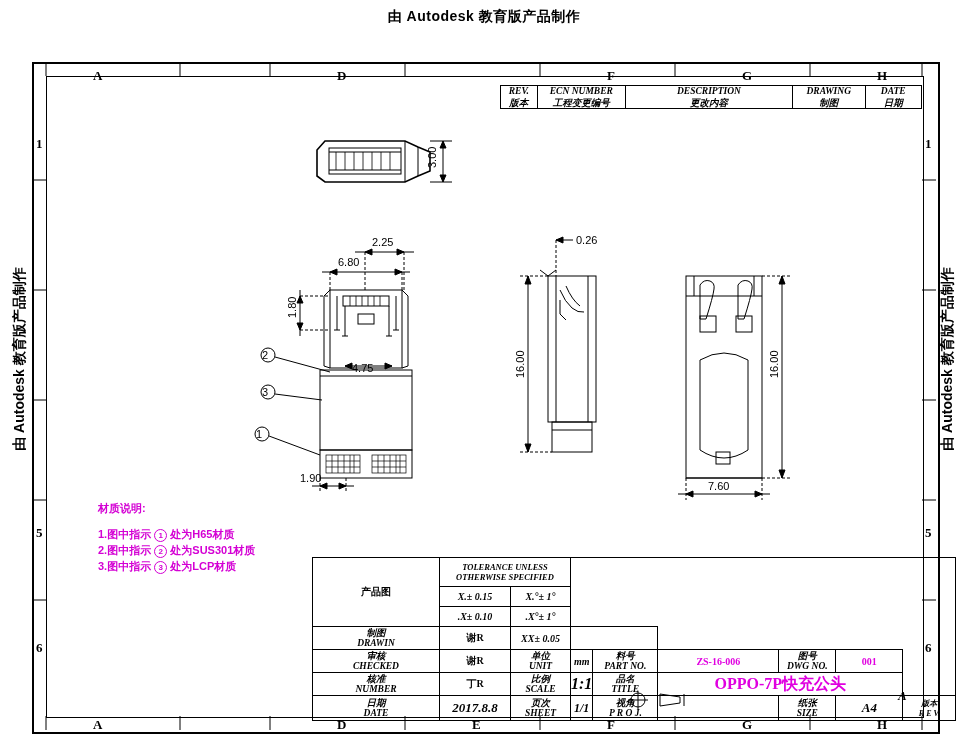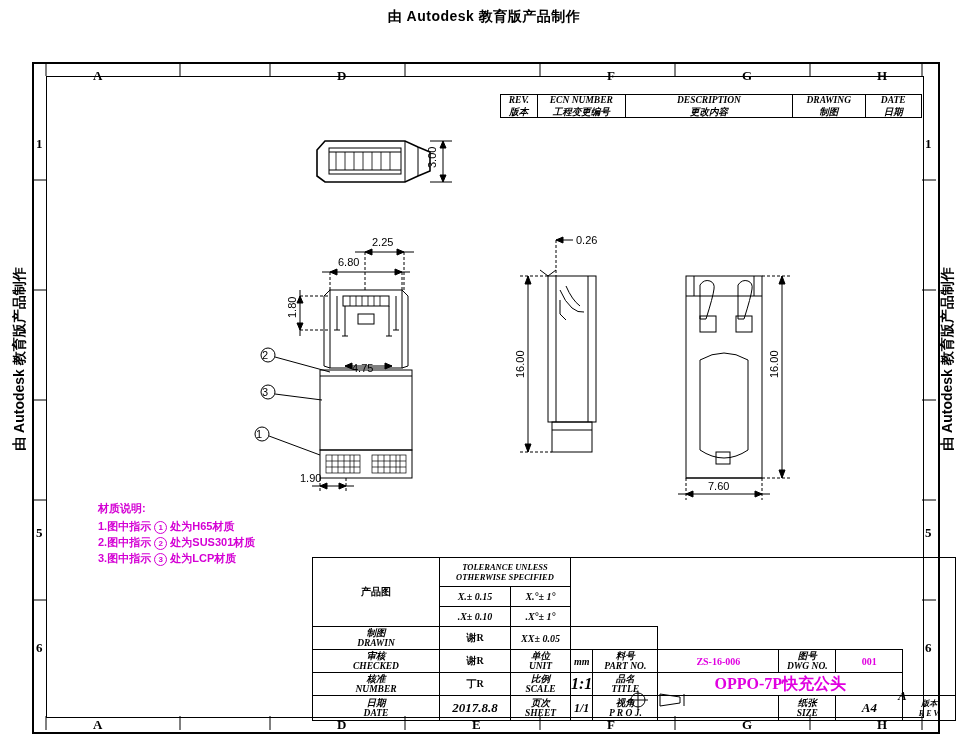--- a/index.html
+++ b/index.html
@@ -9,26 +9,26 @@
   .wm-left{left:-150px;top:350px;transform:rotate(-90deg);transform-origin:center;width:340px;text-align:center;}
   .wm-right{right:-150px;top:350px;transform:rotate(-90deg);transform-origin:center;width:340px;text-align:center;}
   .frame-outer{position:absolute;left:32px;top:62px;width:904px;height:668px;border:2px solid #000;}
   .frame-inner{position:absolute;left:46px;top:76px;width:876px;height:640px;border:1px solid #000;}
   .colmark{position:absolute;font-family:"Liberation Serif",serif;font-weight:bold;font-size:13px;}
   .rowmark{position:absolute;font-family:"Liberation Serif",serif;font-weight:bold;font-size:13px;}
   svg.draw{position:absolute;left:0;top:0;width:968px;height:747px;pointer-events:none;}
   .dim{font-family:"Liberation Sans",sans-serif;font-size:11px;}
   .note{position:absolute;left:98px;top:500px;font-family:"Liberation Sans",sans-serif;font-size:11px;color:#d400d4;font-weight:bold;line-height:16px;}
   .note .ln{white-space:nowrap;}
-  .note .hdr{margin-bottom:2px;}
+  .note .hdr{margin-bottom:10px;}
   .circnum{display:inline-block;border:1px solid #d400d4;border-radius:50%;width:11px;height:11px;line-height:11px;text-align:center;font-size:8px;}
   table{border-collapse:collapse;}
   .tb{position:absolute;border:1px solid #000;}
   .tb td{border:1px solid #000;padding:0;text-align:center;vertical-align:middle;font-size:10px;}
-  .rev-head{position:absolute;left:500px;top:94px;width:422px;}
+  .rev-head{position:absolute;left:500px;top:85px;width:422px;}
   .rev-head td{height:12px;}
   .two{line-height:11px;}
   .en{font-style:italic;font-weight:bold;font-size:9.5px;font-family:"Liberation Serif",serif;}
   .cn{font-weight:bold;font-size:9.5px;font-family:"Liberation Sans",sans-serif;font-style:italic;}
   .magenta{color:#e000e0;font-weight:bold;}
   .ti{position:absolute;left:312px;top:557px;}
   .ti td{font-size:10px;}
   .big{font-weight:bold;font-size:17px;font-family:Liberation Serif, serif;}
   .hand{font-family:"Liberation Serif",serif;font-weight:bold;font-size:13px;}
   .ital{font-style:italic;font-family:"Liberation Serif",serif;font-weight:bold;}

